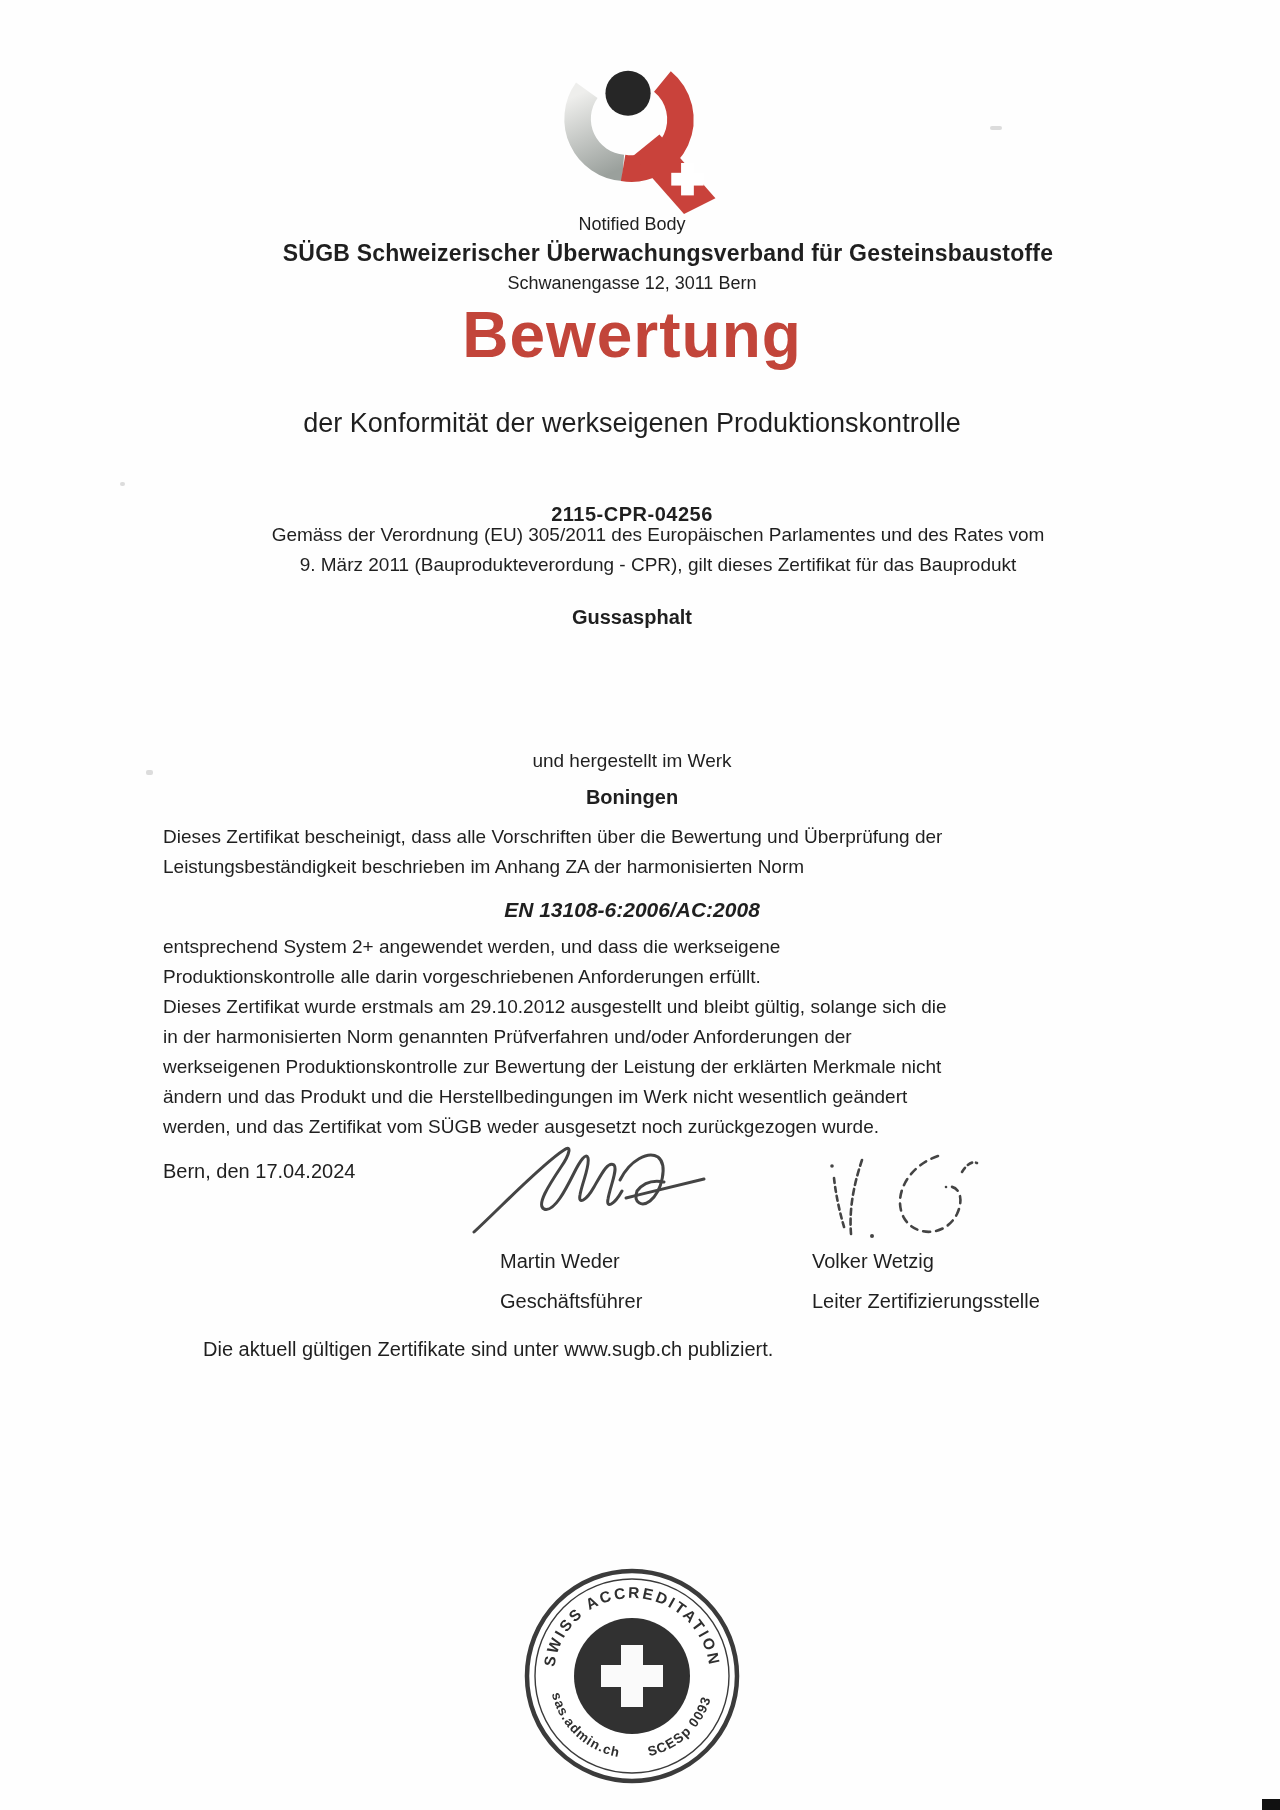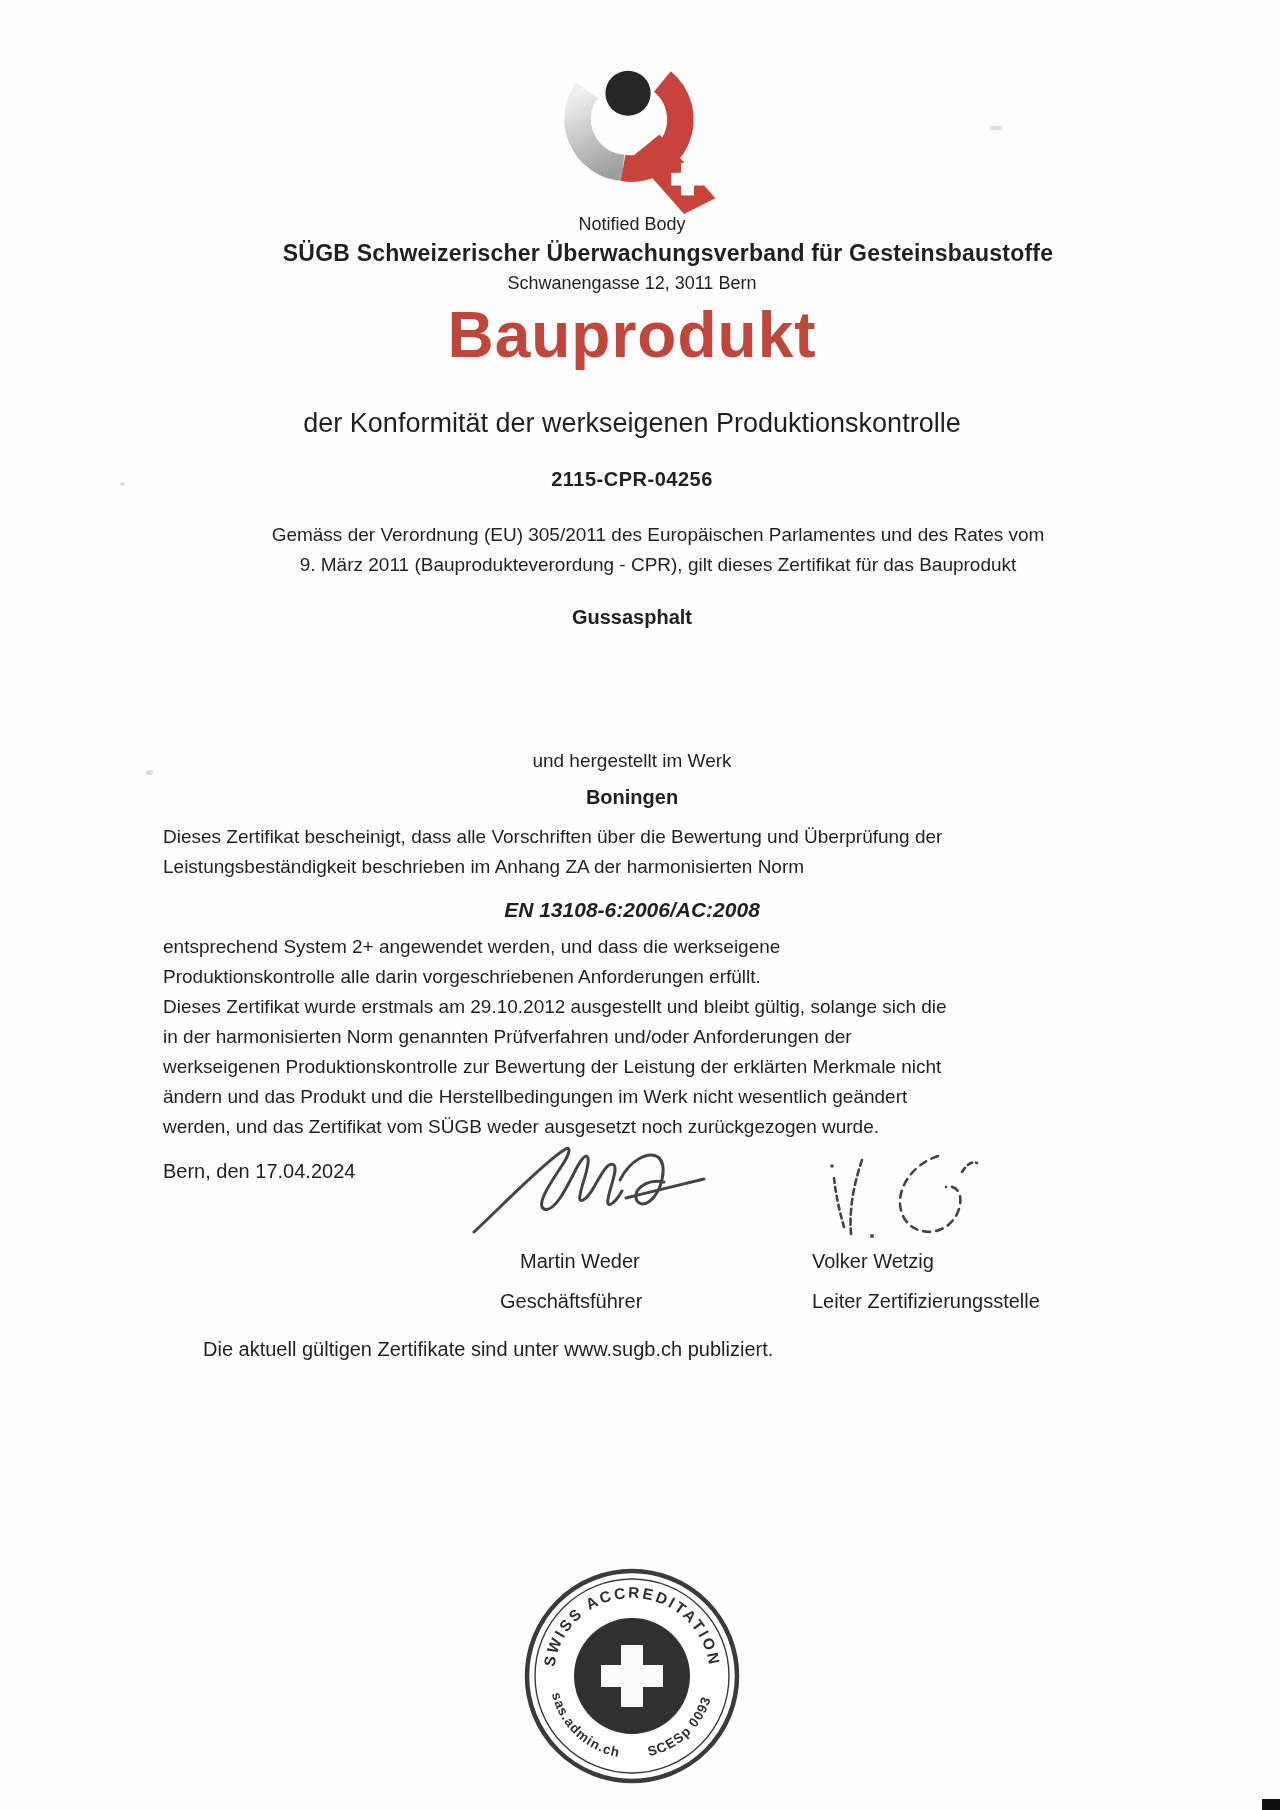--- a/index.html
+++ b/index.html
@@ -11,21 +11,21 @@
     color:#1f1f1f;
     overflow:hidden;
   }
   .abs{position:absolute;}
   .centered{left:0;width:1264px;text-align:center;}
   .para{left:163px;width:990px;font-size:19px;line-height:30px;white-space:pre-line;text-align:left;}
   .small-head{font-size:18px;}
   .org-name{font-size:23px;font-weight:bold;letter-spacing:.2px;}
   .doc-title{font-size:64px;font-weight:bold;color:#c2453a;letter-spacing:1px;}
   .doc-subtitle{font-size:27px;}
-  .cert-no{font-size:20px;font-weight:bold;letter-spacing:.5px;}
+  .cert-no{font-size:20px;font-weight:bold;letter-spacing:.5px;margin-top:35px;}
   .center-bold{font-size:20px;font-weight:bold;}
   .center-reg{font-size:19px;}
   .manufacturer{font-size:30px;font-weight:bold;}
   .standard{font-size:21px;font-weight:bold;}
   .sig-name{font-size:20px;}
   .sig-role{font-size:20px;}
   .speck{position:absolute;background:#dcdcdc;border-radius:2px;}
   svg{display:block;}
 </style>
 </head>
@@ -49,21 +49,21 @@
         <rect x="152" y="113" width="13" height="33"></rect>
         <rect x="142" y="123" width="33" height="13"></rect>
       </g>
     </svg>
   </div>
 
   <div class="abs centered small-head" style="top:214px;">Notified Body</div>
   <div class="abs centered org-name" style="top:240px;padding-left:36px;">SÜGB Schweizerischer Überwachungsverband für Gesteinsbaustoffe</div>
   <div class="abs centered small-head" style="top:273px;">Schwanengasse 12, 3011 Bern</div>
 
-  <div class="abs centered doc-title" style="top:298px;">Bauprodukt</div>
+  <div class="abs centered doc-title" style="top:298px;">Bewertung</div>
   <div class="abs centered doc-subtitle" style="top:408px;">der Konformität der werkseigenen Produktionskontrolle</div>
   <div class="abs centered cert-no" style="top:468px;">2115-CPR-04256</div>
 
   <div class="abs para" style="top:520px;text-align:center;">Gemäss der Verordnung (EU) 305/2011 des Europäischen Parlamentes und des Rates vom
 9. März 2011 (Bauprodukteverordung - CPR), gilt dieses Zertifikat für das Bauprodukt</div>
 
   <div class="abs centered center-bold" style="top:606px;">Gussasphalt</div>
 
 
 
@@ -103,21 +103,21 @@
         <path d="M16,28 C18,46 22,64 27,80" stroke-dasharray="5 4"></path>
         <circle cx="14" cy="16" r="1.8" fill="#2b2b2b" stroke="none"></circle>
         <path d="M44,10 C36,34 31,58 33,84" stroke-dasharray="6 4"></path>
         <circle cx="54" cy="86" r="2" fill="#2b2b2b" stroke="none"></circle>
         <path d="M120,6 C90,16 74,46 86,68 C98,88 128,86 139,64 C147,47 140,34 128,37" stroke-dasharray="7 6"></path>
         <path d="M144,22 C149,14 154,11 159,13" stroke-dasharray="5 4"></path>
       </g>
     </svg>
   </div>
 
-  <div class="abs sig-name" style="left:500px;top:1250px;margin-left:20px;">Martin Weder</div>
+  <div class="abs sig-name" style="left:500px;top:1250px;">Martin Weder</div>
   <div class="abs sig-role" style="left:500px;top:1290px;">Geschäftsführer</div>
 
   <div class="abs sig-name" style="left:812px;top:1250px;">Volker Wetzig</div>
   <div class="abs sig-role" style="left:812px;top:1290px;">Leiter Zertifizierungsstelle</div>
 
   <div class="abs sig-name" style="left:163px;top:1338px;margin-left:40px;">Die aktuell gültigen Zertifikate sind unter www.sugb.ch publiziert.</div>
 
   <div class="abs" style="left:522px;top:1566px;width:220px;height:220px;">
     <svg width="220" height="220" viewBox="0 0 220 220">
       <defs>

